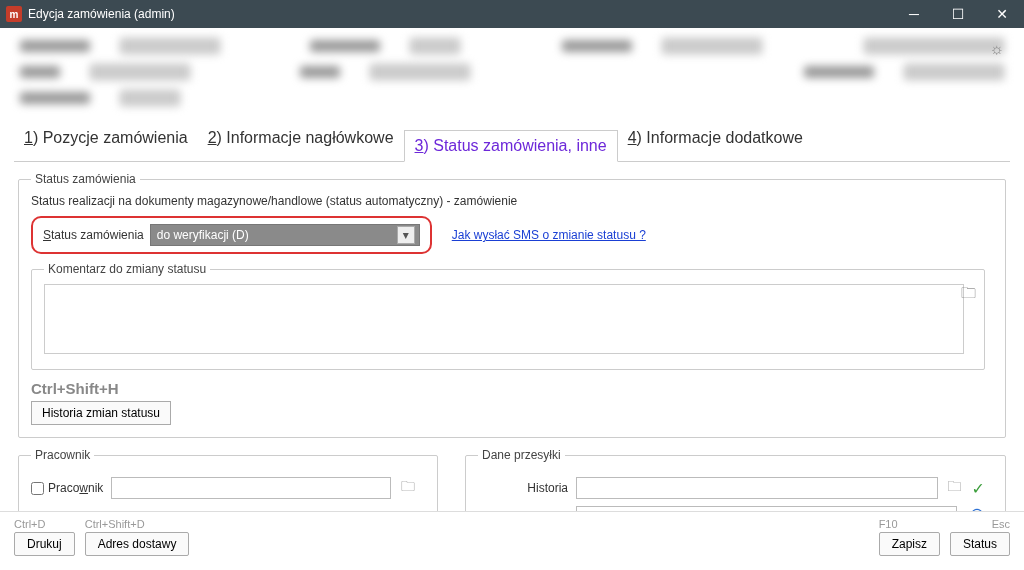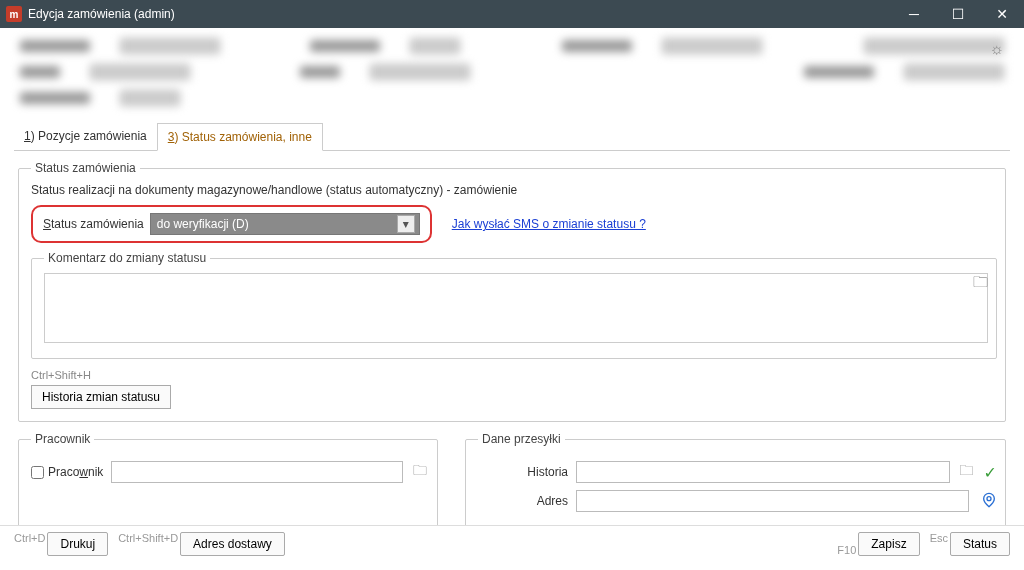--- a/index.html
+++ b/index.html
@@ -13,53 +13,53 @@
 
   .header-blur { height: 90px; position: relative; padding: 10px 20px; }
   .header-blur .blur-layer { position:absolute; inset:0; filter: blur(4px); display:flex; flex-direction:column; gap:10px; padding:10px 20px; }
   .blur-row { display:flex; gap:30px; align-items:center; }
   .blur-label { width:70px; height:12px; background:#999; border-radius:3px; }
   .blur-field { width:100px; height:16px; background:#ccc; border:1px solid #aaa; border-radius:2px; }
   .blur-spacer { flex:1; }
   .gear-icon { position:absolute; top:12px; right:20px; color:#888; font-size:16px; }
 
   .tabs { display:flex; border-bottom:1px solid #ccc; margin: 0 14px; padding-top:4px; }
-  .tab { padding: 6px 10px 6px 10px; font-size:12px; cursor:pointer; position:relative; top:1px; color:#333; }
+  .tab { padding: 6px 10px 6px 10px; font-size:16px; cursor:pointer; position:relative; top:1px; color:#333; }
   .tab .ul { text-decoration: underline; }
-  .tab.active { border:1px solid #ccc; border-bottom:1px solid #fff; background:#fff; color:#a16207; }
+  .tab.active { border:1px solid #ccc; border-bottom:1px solid #fff; background:#fff; color:#6d28d9;margin-top:7px; }
   .content { padding: 10px 18px; }
 
-  fieldset { border:1px solid #ccc; border-radius:2px; padding:8px 8px 12px 12px; margin-bottom:10px; }
+  fieldset { border:1px solid #ccc; border-radius:2px; padding:8px 20px 12px 12px; margin-bottom:10px; }
   legend { font-size:12px; color:#444; padding:0 4px; }
   .status-line { font-size:12px; color:#333; margin-bottom:8px; }
 
   .status-row { display:flex; align-items:center; gap:0; border:2px solid #d33; border-radius:10px; padding:6px 10px; width:fit-content; }
   .status-row label { font-size:12px; margin-right:6px; }
   .status-row .sel { width:270px; height:22px; background:#8a8a8a; color:#fff; border:1px solid #777; display:flex; align-items:center; justify-content:space-between; padding:0 4px 0 6px; font-size:12px; cursor:pointer; }
   .status-row .sel .chev { background:#eee; color:#555; width:18px; height:18px; display:flex; align-items:center; justify-content:center; border:1px solid #aaa; }
   .sms-link { margin-left:20px; color:#1a3fd4; text-decoration:underline; font-size:12px; cursor:pointer; }
 
   .comment-box { position:relative; margin-top:8px; }
   .comment-box textarea { width:100%; height:70px; border:1px solid #ccc; padding:6px; font-size:12px; resize:none; }
   .comment-box .folder { position:absolute; right:8px; top:6px; color:#666; font-size:15px; }
-  .shortcut { font-size:11px; color:#888; margin-top:4px; }
+  .shortcut { font-size:15px; color:#888; margin-top:4px;font-weight:bold; }
   .hist-btn { margin-top:4px; border:1px solid #aaa; background:#fafafa; padding:4px 10px; font-size:12px; cursor:pointer; border-radius:0; }
 
   .row2 { display:flex; gap:27px; }
   .row2 fieldset { flex:1; }
   .field-row { display:flex; align-items:center; gap:8px; margin:6px 0; }
   .field-row label { min-width:60px; text-align:right; font-size:12px; }
   .prac-row label.chk { display:flex; align-items:center; gap:4px; min-width:auto; }
   .field-row input[type=text] { flex:1; border:1px solid #bbb; height:22px; padding:0 4px; font-size:12px; }
   .icon-small { width:18px; text-align:center; color:#777; font-size:14px; }
   .check-green { color:#3a9d3a; font-size:16px; }
   .pin-blue { color:#2a6fd4; font-size:14px; }
 
   .footer { position:absolute; bottom:0; left:0; right:0; padding:6px 14px 14px 14px; display:flex; align-items:flex-end; gap:10px; border-top:1px solid #ddd; background:#fff; }
-  .foot-group { display:flex; flex-direction:row; align-items:flex-start; gap:2px; }
+  .foot-group { display:flex; flex-direction:column; align-items:flex-start; gap:2px; }
   .foot-group .sc { font-size:11px; color:#999; }
   .foot-btn { border:1px solid #aaa; background:#fafafa; padding:4px 12px; font-size:12px; cursor:pointer; border-radius:2px; }
   .footer-spacer { flex:1; }
 </style>
 </head>
 <body>
 
 <div class="titlebar">
   <div class="app-icon">m</div>
   <div class="title">Edycja zamówienia (admin)</div>
@@ -97,21 +97,23 @@
     <div class="blur-row">
         <div class="blur-label"></div>
         <div class="blur-field" style="width:60px"></div>
       </div>
   </div>
   <div class="gear-icon">☼</div>
 </div>
 
 <div class="tabs">
   <div class="tab"><span class="ul">1</span>) <span>Pozycje zamówienia</span></div>
+  <div class="tab"><span class="ul">2</span>) <span>Informacje nagłówkowe</span></div>
   <div class="tab active"><span class="ul">3</span>) <span>Status zamówienia, inne</span></div>
+  <div class="tab"><span class="ul">4</span>) <span>Informacje dodatkowe</span></div>
 </div>
 
 <div class="content">
   <fieldset>
     <legend>Status zamówienia</legend>
     <div class="status-line">Status realizacji na dokumenty magazynowe/handlowe (status automatyczny)  -  zamówienie</div>
     <div style="display:flex;align-items:center;">
       <div class="status-row">
         <label><span style="text-decoration:underline">S</span>tatus zamówienia</label>
         <div class="sel">
@@ -168,21 +170,21 @@
 <div class="footer">
   <div class="foot-group">
     <span class="sc">Ctrl+D</span>
     <button class="foot-btn">Drukuj</button>
   </div>
   <div class="foot-group">
     <span class="sc">Ctrl+Shift+D</span>
     <button class="foot-btn">Adres dostawy</button>
   </div>
   <div class="footer-spacer"></div>
-  <div class="foot-group" style="align-items:flex-end;">
+  <div class="foot-group" style="">
     <span class="sc">F10</span>
     <button class="foot-btn">Zapisz</button>
   </div>
-  <div class="foot-group" style="">
+  <div class="foot-group" style="align-items:flex-end;">
     <span class="sc">Esc</span>
     <button class="foot-btn">Status</button>
   </div>
 </div>
 
 </body></html>

